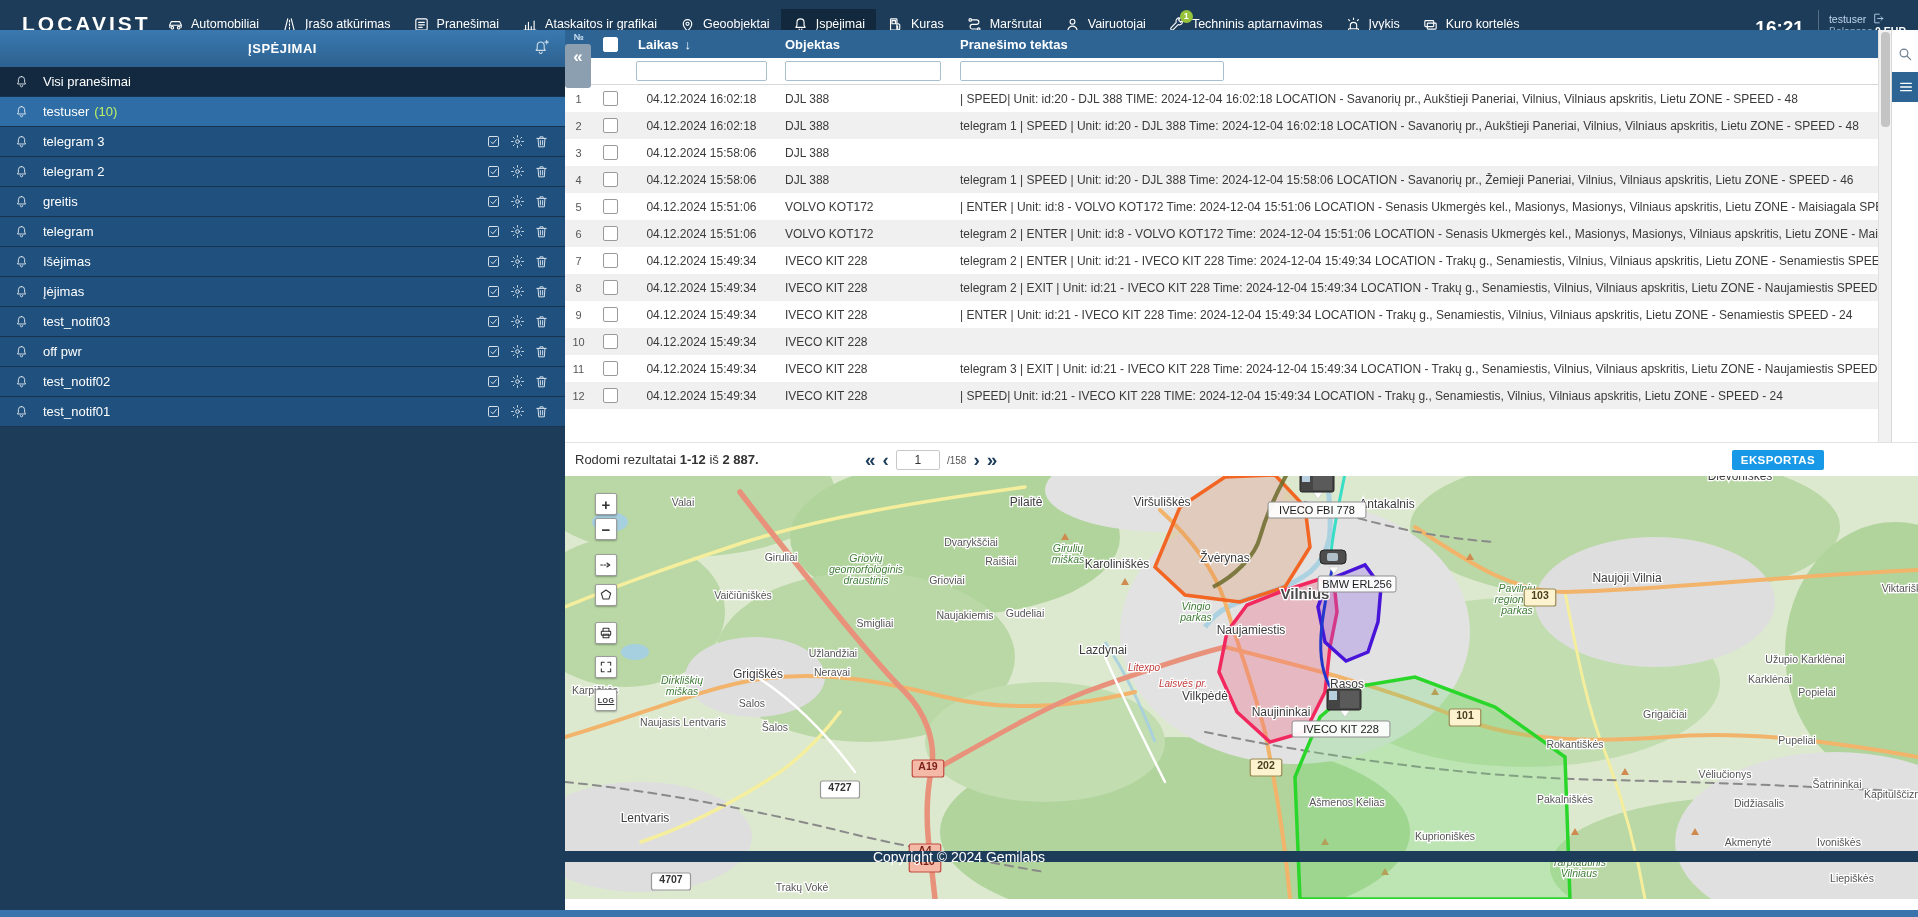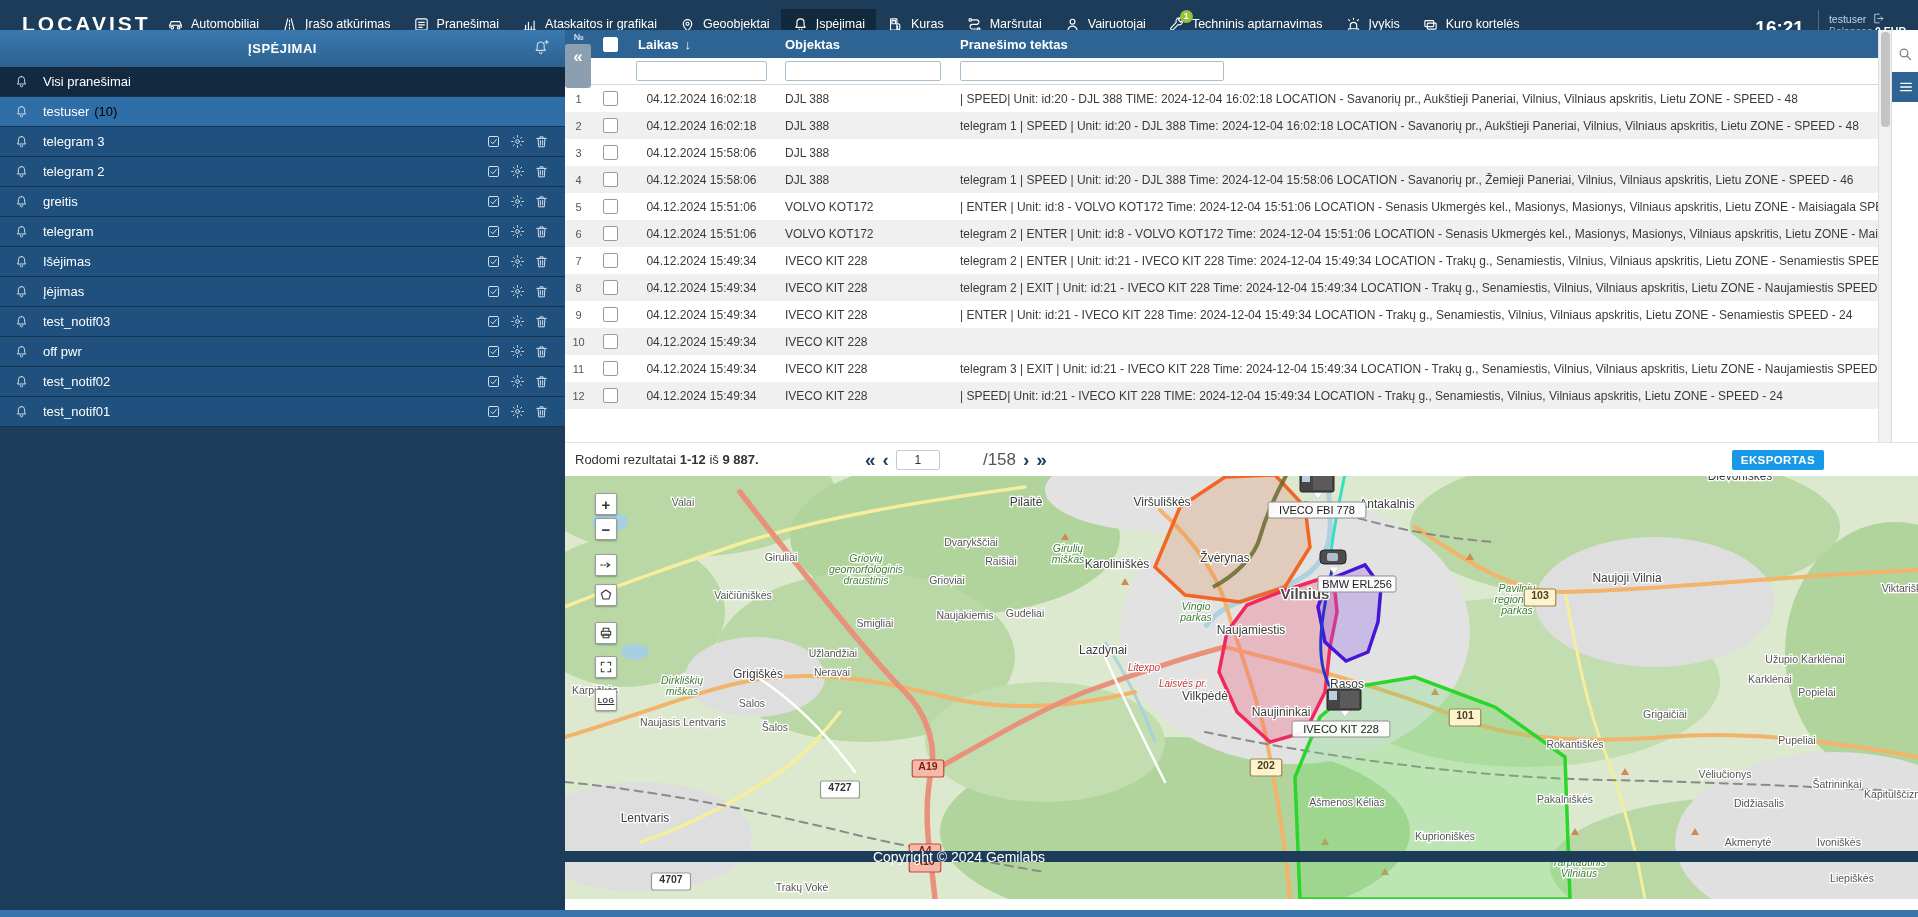--- a/index.html
+++ b/index.html
@@ -20,21 +20,21 @@
   .nav-user .ubal b{color:#fff;}
   
   .sidebar{position:absolute;left:0;top:30px;width:565px;height:887px;background:#1d3c59;}
   .sb-head{position:relative;height:37px;background:linear-gradient(#3a79b0,#2c618f);display:flex;align-items:center;justify-content:center;color:#fff;font-size:13px;font-weight:bold;letter-spacing:.5px;}
   .sb-bellplus{position:absolute;right:14px;top:8px;opacity:.75;color:#fff;cursor:pointer;}
   .sb-list{position:absolute;top:37px;left:0;width:565px;}
   .sb-item{position:relative;height:29px;display:flex;align-items:center;background:#20517e;border-bottom:1px solid #16334f;color:#fff;font-size:13px;cursor:pointer;}
   .sb-item .sbell{margin-left:14px;margin-right:14px;display:flex;align-items:center;color:#e8eef4;}
   .sb-item.v-all{background:#122940;}
   .sb-item.v-selected{background:#2e6da6;}
-  .sb-item .cnt{color:#000000;margin-left:5px;}
+  .sb-item .cnt{color:#bef264;margin-left:5px;}
   .sb-actions{position:absolute;right:16px;top:0;height:29px;display:flex;align-items:center;gap:9px;color:#dfe8f0;}
   .sb-actions span{display:flex;align-items:center;cursor:pointer;}
   
   .main{position:absolute;left:565px;top:30px;width:1353px;height:412px;background:#fff;}
   .tblwrap{position:absolute;left:0;top:0;width:1313px;height:412px;}
   .thead{display:flex;height:28px;background:#2d6494;color:#fff;font-size:13px;font-weight:bold;align-items:center;}
   .tfilter{display:flex;height:26px;background:#fff;border-bottom:1px solid #d8d8d8;align-items:center;}
   .trow{display:flex;height:27px;align-items:center;font-size:12px;color:#3a3a3a;background:#fff;}
   .trow.even{background:#f0f0f0;}
   .c-n{width:27px;text-align:center;flex:none;font-size:11px;color:#555;}
@@ -53,21 +53,21 @@
   .vthumb{position:absolute;left:2px;top:2px;width:9px;height:95px;background:#c4c4c4;border-radius:4px;}
   .rtools{position:absolute;left:1326px;top:0;width:27px;height:412px;background:#fff;border-left:1px solid #d9d9d9;box-sizing:border-box;}
   .rt-search{margin:16px auto 0;width:18px;color:#6f8191;cursor:pointer;display:flex;justify-content:center;}
   .rt-menu{margin-top:10px;width:27px;height:30px;background:#2d6494;color:#fff;display:flex;align-items:center;justify-content:center;cursor:pointer;}
   
   .pgbar{position:absolute;left:565px;top:442px;width:1353px;height:34px;background:#fff;border-top:1px solid #e2e2e2;font-size:13px;color:#333;}
   .pg-left{position:absolute;left:10px;top:0;line-height:33px;}
   .pg-ctrl{position:absolute;left:300px;top:0;height:34px;display:flex;align-items:center;gap:7px;color:#1d3c59;}
   .pg-arrow{font-size:19px;font-weight:bold;cursor:pointer;line-height:30px;}
   .pg-input{width:38px;height:16px;border:1px solid #c9c9c9;border-radius:2px;text-align:center;font-size:12px;color:#333;}
-  .pg-total{color:#555;font-size:17px;margin-left:36px;}
+  .pg-total{color:#555;font-size:10px;}
   .export-btn{position:absolute;left:1167px;top:7px;width:92px;height:20px;background:#1799e8;color:#fff;border:none;border-radius:2px;font-size:11.5px;font-weight:bold;letter-spacing:.4px;cursor:pointer;font-family:"Liberation Sans",sans-serif;}
   
   .maparea{position:absolute;left:565px;top:476px;width:1353px;height:423px;overflow:hidden;}
   .maparea svg.base{position:absolute;left:0;top:-34px;}
   .mapctrl{position:absolute;left:30px;z-index:10;width:22px;}
   .mbtn{position:absolute;left:0;width:22px;height:22px;background:#fff;border:1px solid #9c9c9c;border-radius:2px;box-shadow:0 1px 2px rgba(0,0,0,.3);color:#333;display:flex;align-items:center;justify-content:center;font-size:15px;font-weight:bold;cursor:pointer;box-sizing:border-box;}
   .mbtn.mlog{font-size:7px;letter-spacing:.5px;text-decoration:underline;}
   
   .botbar{position:absolute;left:0;top:851px;width:1918px;height:11px;background:#1d3c59;color:#fff;font-size:14px;display:flex;align-items:center;justify-content:center;}
   .botstrip{position:absolute;left:0;top:910px;width:1918px;height:7px;background:#3a74ac;}
@@ -670,21 +670,21 @@
           </svg>
         </div>
     </div>
   </div>
 
   <div class="pgbar">
     <div class="pg-left">
       <span>Rodomi rezultatai</span>
       <b>1-12</b>
       <span>iš</span>
-      <b>9 887.</b>
+      <b>2 887.</b>
     </div>
     <div class="pg-ctrl">
       <span class="pg-arrow">«</span>
       <span class="pg-arrow">‹</span>
       <input class="pg-input" value="1" style="">
       <span class="pg-total">/158</span>
       <span class="pg-arrow">›</span>
       <span class="pg-arrow">»</span>
     </div>
     <button class="export-btn">EKSPORTAS</button>

